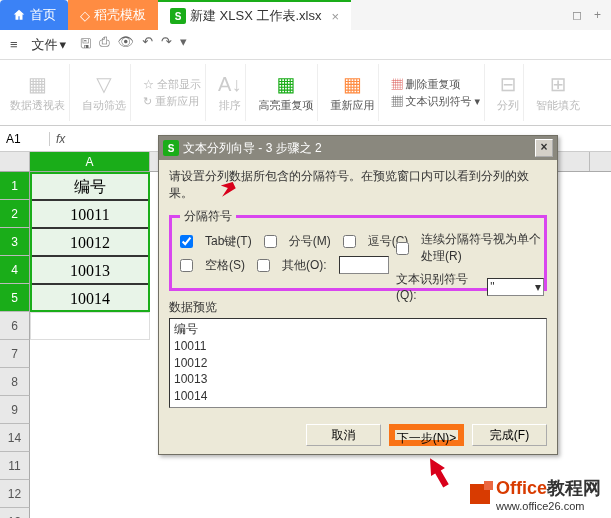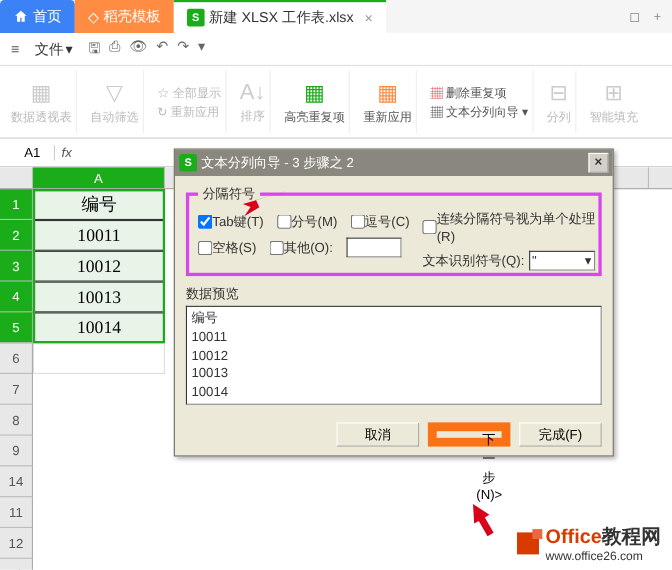--- a/index.html
+++ b/index.html
@@ -28,21 +28,21 @@
 .rgroup:last-child { border-right: none; }
 .rgroup .icon { font-size: 20px; color: #888; }
 .rgroup.muted { color: #bbb; }
 .rgroup.muted .icon { color: #ccc; }
 .rgroup .stacked { display: flex; flex-direction: column; align-items: flex-start; font-size: 11px; gap: 2px; }
 .green-icon { color: #1aad19 !important; }
 .orange-icon { color: #ff8c42 !important; }
 .red-icon { color: #d9534f !important; }
 
 .formulabar { display: flex; height: 26px; border-bottom: 1px solid #ccc; align-items: center; }
-.namebox { width: 50px; padding: 0 22px; border-right: 1px solid #ccc; font-size: 12px; }
+.namebox { width: 50px; padding: 0 6px; border-right: 1px solid #ccc; font-size: 12px; }
 .fxarea { flex: 1; padding: 0 6px; color: #999; font-size: 12px; }
 
 .gridarea { position: relative; height: 370px; background: #fff; overflow: hidden; }
 .colheads { display: flex; height: 20px; background: #e8e8e8; border-bottom: 1px solid #aaa; }
 .colheads div { border-right: 1px solid #bbb; text-align: center; font-size: 12px; color: #555; line-height: 20px; }
 .corner { width: 30px; }
 .colA { width: 120px; background: #1aad19; color: #fff !important; }
 .colOther { width: 88px; }
 .rows { display: flex; }
 .rowheads { width: 30px; background: #e8e8e8; }
@@ -62,32 +62,32 @@
 .arrow-red svg path { fill: #d9001b; }
 
 .dialog { position: absolute; top: 135px; left: 158px; width: 400px; background: #ece9d8; border: 1px solid #716f64; box-shadow: 2px 2px 4px rgba(0,0,0,0.3); z-index: 5; }
 .dlg-title { height: 24px; background: #8a887e; color: #fff; display: flex; align-items: center; padding: 0 4px; font-size: 12px; }
 .dlg-title .xbtn { margin-left: auto; width: 18px; height: 18px; background: #d4d0c8; border: 1px outset #fff; text-align: center; line-height: 14px; color: #333; font-weight: bold; }
 .dlg-body { padding: 8px 10px; font-size: 12px; color: #333; }
 .dlg-instruct { margin-bottom: 6px; }
 .fieldset { border: 3px solid #d946ef; padding: 8px 8px; margin-bottom: 8px; position: relative; }
 .fieldset legend { padding: 0 4px; }
 .fsrow { display: flex; gap: 12px; margin-bottom: 6px; align-items: center; }
-.chk { display: flex; align-items: center; gap: 0; }
+.chk { display: flex; align-items: center; gap: 12px; }
 .chk input { width: 13px; height: 13px; }
 .txtinput { width: 50px; height: 18px; border: 1px inset #888; }
-.fs-right { position: absolute; top: 6px; left: 212px; }
+.fs-right { position: absolute; top: 6px; left: 224px; }
 .fs-right .row2 { margin-top: 6px; display: flex; align-items: center; gap: 4px; }
 .select-box { background: #fff; border: 1px inset #888; width: 60px; height: 18px; display: flex; align-items: center; justify-content: space-between; padding: 0 2px; }
 .preview-label { margin-bottom: 2px; }
 .preview-box { background: #fff; border: 1px inset #888; height: 90px; overflow: auto; padding: 2px 4px; font-size: 12px; line-height: 1.4; }
 .preview-box div { font-family: Arial, sans-serif; }
 .dlg-buttons { display: flex; justify-content: flex-end; gap: 8px; padding: 8px 10px; }
 .dlg-btn { width: 75px; height: 22px; background: #ece9d8; border: 1px outset #fff; font-size: 12px; cursor: pointer; }
-.dlg-btn.focus { border: 8px solid #f97316; padding-left: 36px; }
+.dlg-btn.focus { border: 6px solid #f97316; }
 
 .watermark { position: absolute; bottom: 6px; right: 10px; font-size: 18px; font-weight: bold; color: #333; display: flex; align-items: center; gap: 6px; z-index: 20; }
 .watermark .logo { width: 20px; height: 20px; background: #d83b01; position: relative; }
 .watermark .logo::before { content: ''; position: absolute; width: 9px; height: 9px; background: #eb6841; right: -3px; top: -3px; }
 .watermark .sub { font-size: 11px; color: #333; font-weight: normal; display: block; }
 .watermark .main { color: #d83b01; }
 .watermark .main span { color: #333; }
 </style>
 </head>
 <body>
@@ -153,21 +153,21 @@
       <span class="icon green-icon">▦</span>
       <span>高亮重复项</span>
     </div>
   <div class="rgroup">
       <span class="icon orange-icon">▦</span>
       <span>重新应用</span>
     </div>
   <div class="rgroup">
     <div class="stacked">
       <span><span class="red-icon">▦</span> <span>删除重复项</span></span>
-      <span><span>▦</span> <span>文本分列向导</span> ▾</span>
+      <span><span>▦</span> <span>文本识别符号</span> ▾</span>
     </div>
   </div>
   <div class="rgroup muted">
       <span class="icon">⊟</span>
       <span>分列</span>
     </div>
   <div class="rgroup muted">
       <span class="icon">⊞</span>
       <span>智能填充</span>
     </div>
@@ -230,20 +230,21 @@
   </div>
 </div>
 
 <div class="dialog">
   <div class="dlg-title">
     <span class="logo-s" style="margin-right:4px">S</span>
     <span>文本分列向导 - 3 步骤之 2</span>
     <span class="xbtn">×</span>
   </div>
   <div class="dlg-body">
+    <div class="dlg-instruct">请设置分列数据所包含的分隔符号。在预览窗口内可以看到分列的效果。</div>
     <fieldset class="fieldset">
       <legend>分隔符号</legend>
       <div class="fsrow">
         <label class="chk">
             <input type="checkbox" checked="" style="">
             <span>Tab键(T)</span>
           </label>
         <label class="chk">
             <input type="checkbox" style="">
             <span>分号(M)</span>

